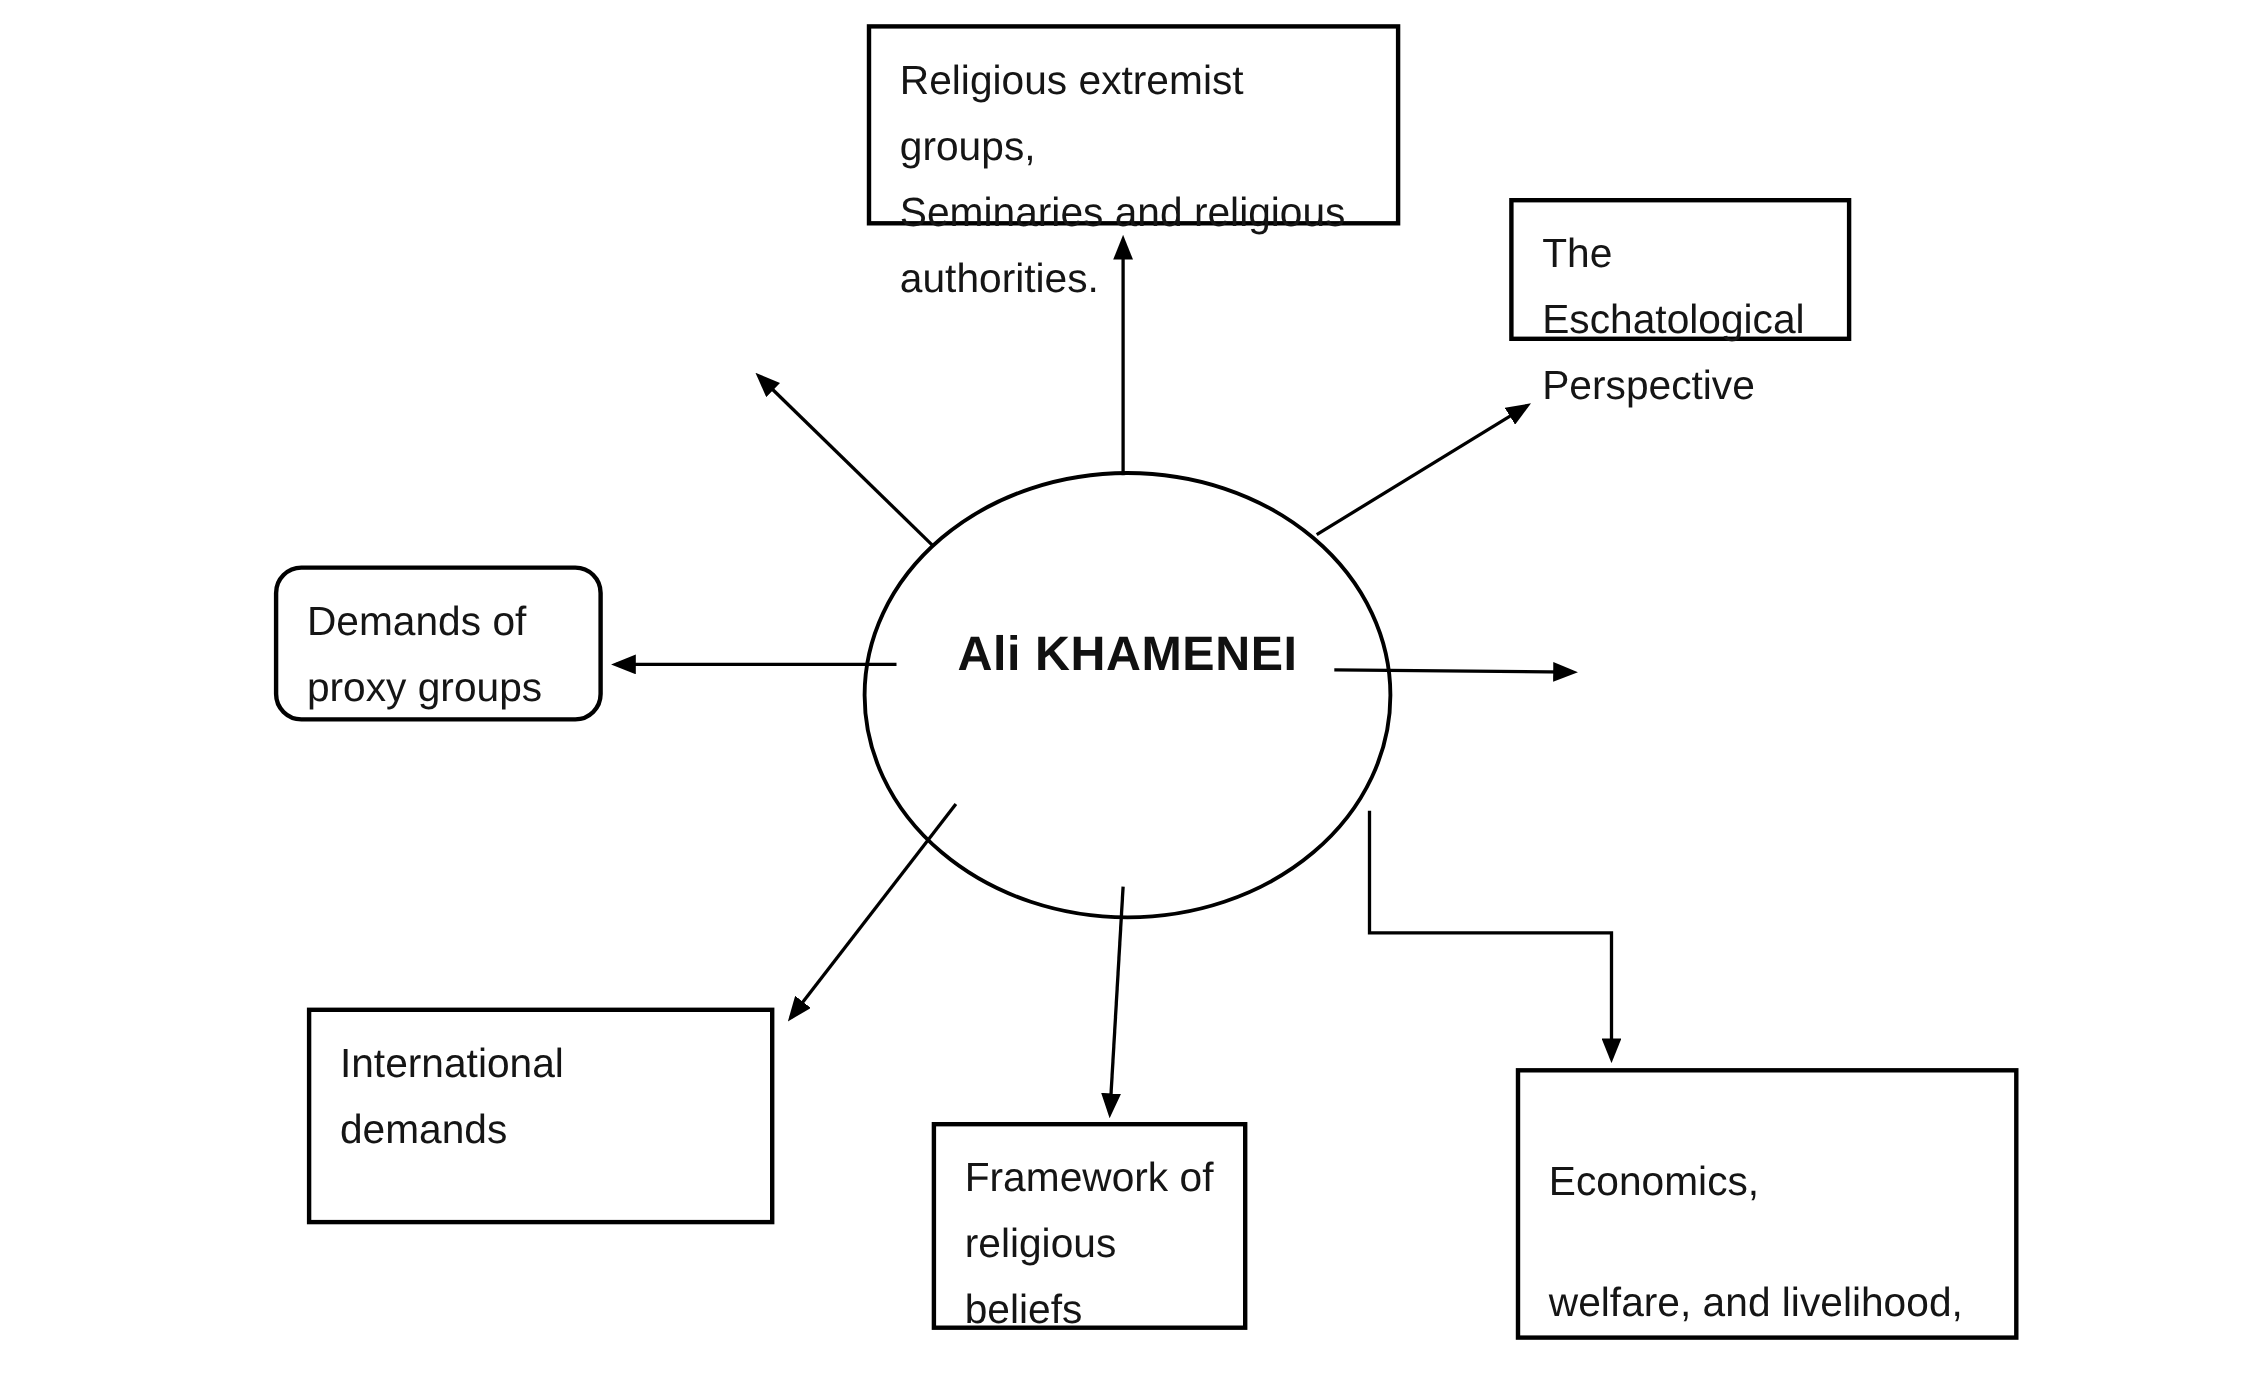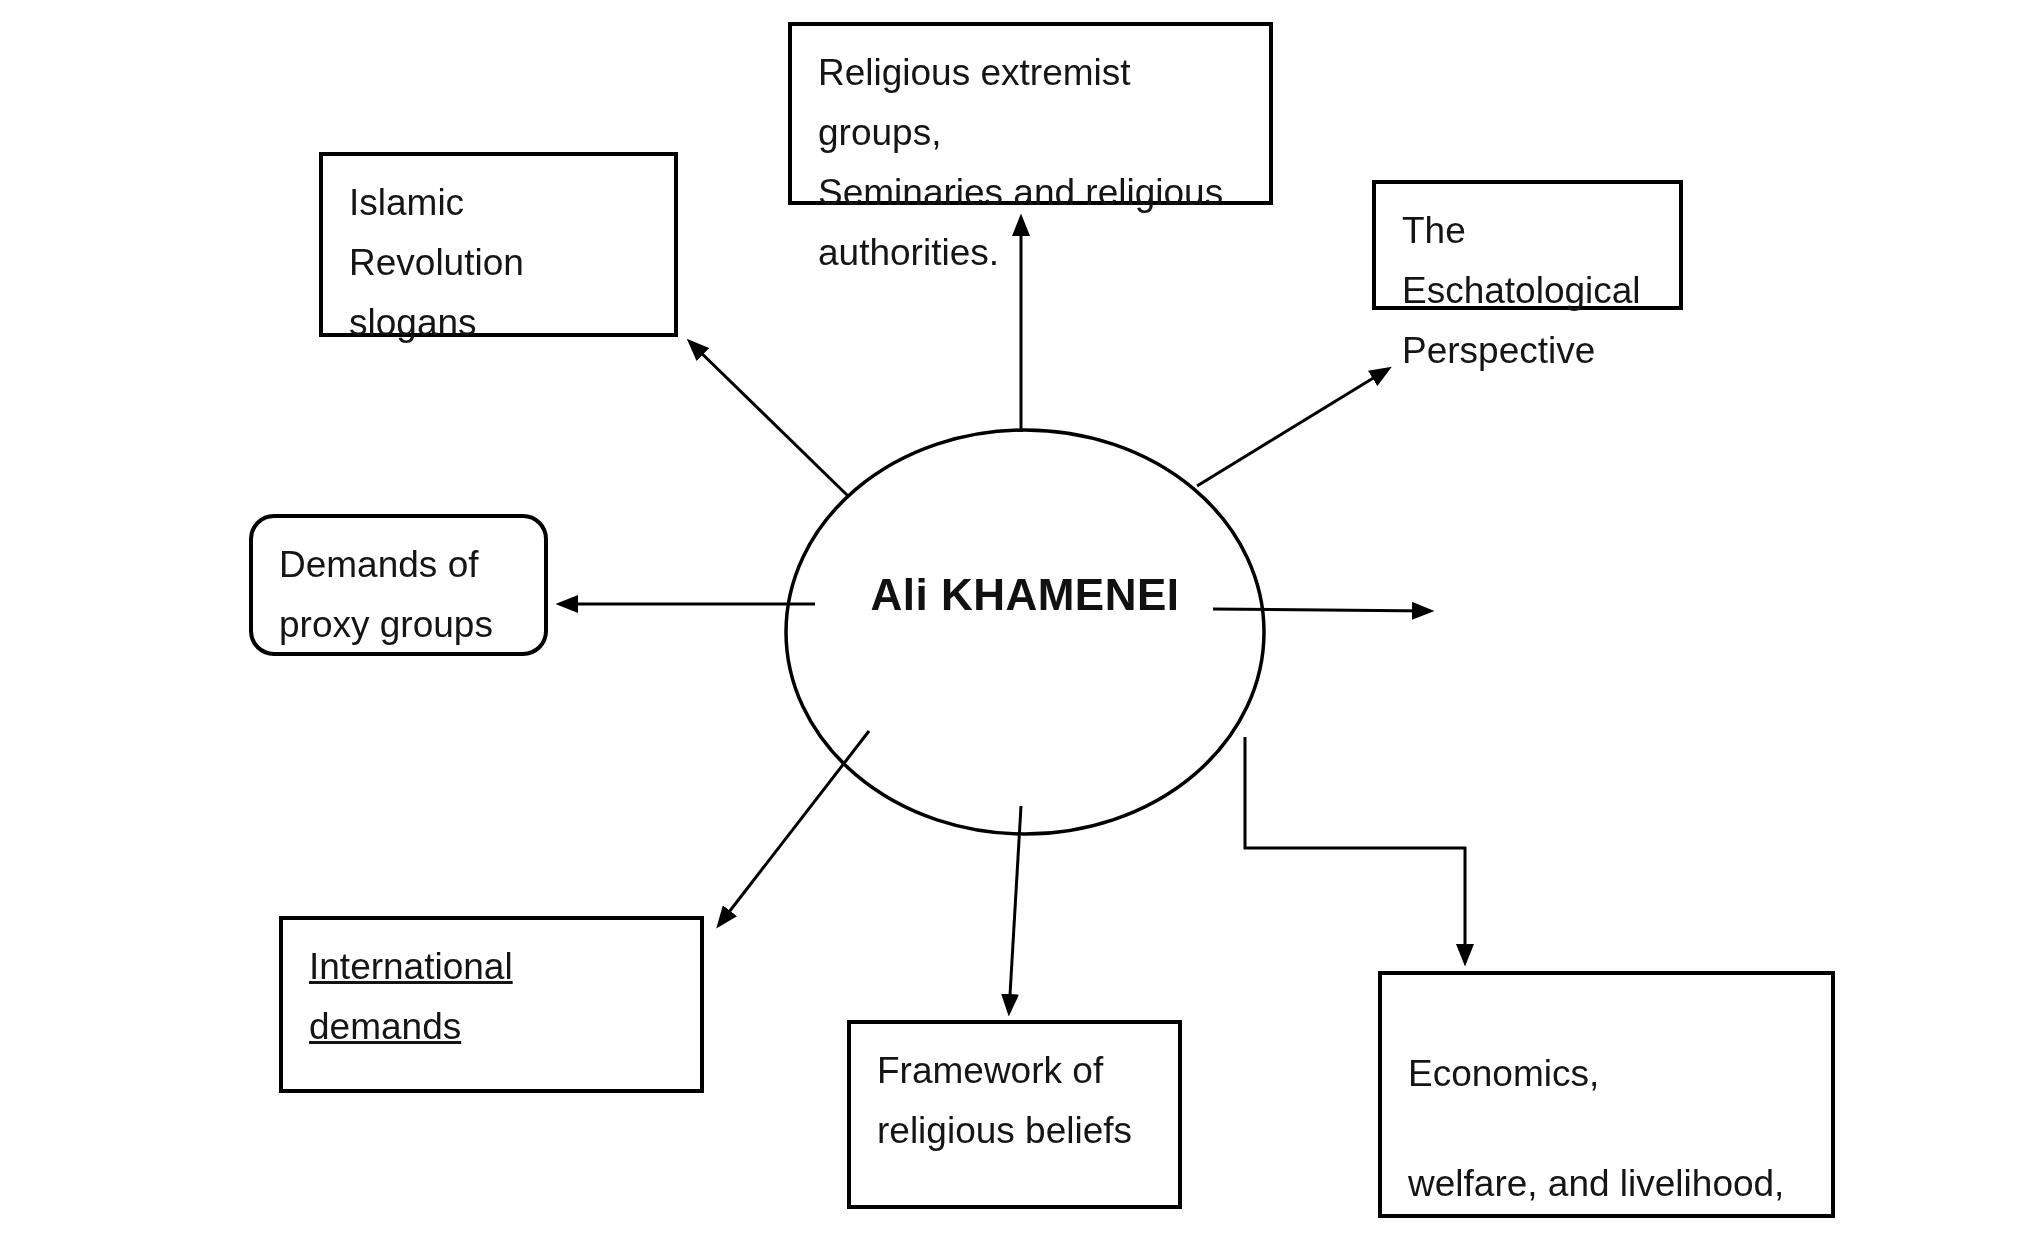--- a/index.html
+++ b/index.html
@@ -67,34 +67,32 @@
 
     <line x1="1021" y1="806" x2="1009" y2="1012" stroke="#000000" stroke-width="3" marker-end="url(#arrow)"></line>
 
     <polyline points="1245,737 1245,848 1465,848 1465,962" fill="none" stroke="#000000" stroke-width="3" marker-end="url(#arrow)"></polyline>
   </svg>
 
   <div class="node" id="node-religious" style="left:788px;top:22px;width:485px;height:183px;">Religious extremist groups,
 Seminaries and religious
 authorities.</div>
 
-  <div class="node" id="node-islamic" style="left:319px;top:152px;width:359px;height:185px;">Islamic Revolution
-slogans</div>
 
   <div class="node" id="node-eschatological" style="left:1372px;top:180px;width:311px;height:130px;">The
 Eschatological
 Perspective</div>
 
   <div class="node" id="node-demands" style="left:249px;top:514px;width:299px;height:142px;border-radius:25px;">Demands of
 proxy groups</div>
 
 
-  <div class="node" id="node-international" style="left:279px;top:916px;width:425px;height:177px;text-decoration:underline;">International demands</div>
+  <div class="node" id="node-international" style="left:279px;top:916px;width:425px;height:197px;">International demands</div>
 
-  <div class="node" id="node-framework" style="left:847px;top:1020px;width:335px;height:189px;">Framework of
+  <div class="node" id="node-framework" style="left:847px;top:1020px;width:287px;height:189px;">Framework of
 religious beliefs</div>
 
   <div class="node" id="node-economics" style="left:1378px;top:971px;width:457px;height:247px;">
     <div class="econ-line">Economics,</div>
     <div class="econ-line">welfare, and livelihood,</div>
     
   </div>
 
   <div class="center-label">Ali KHAMENEI</div>
 

